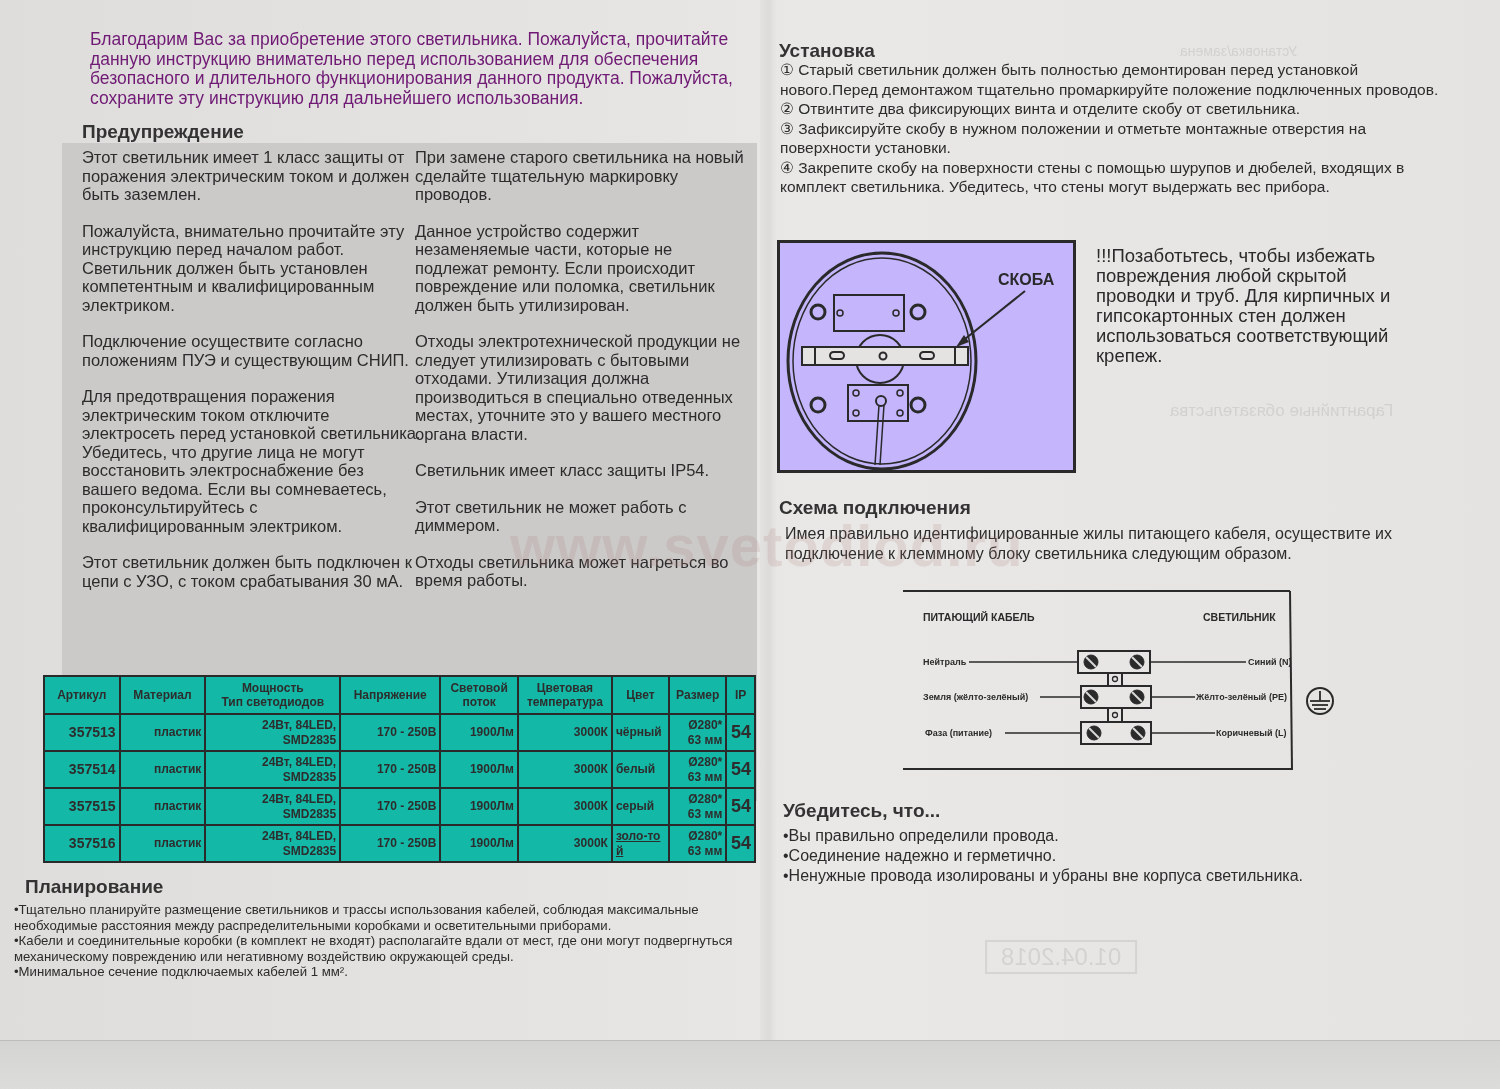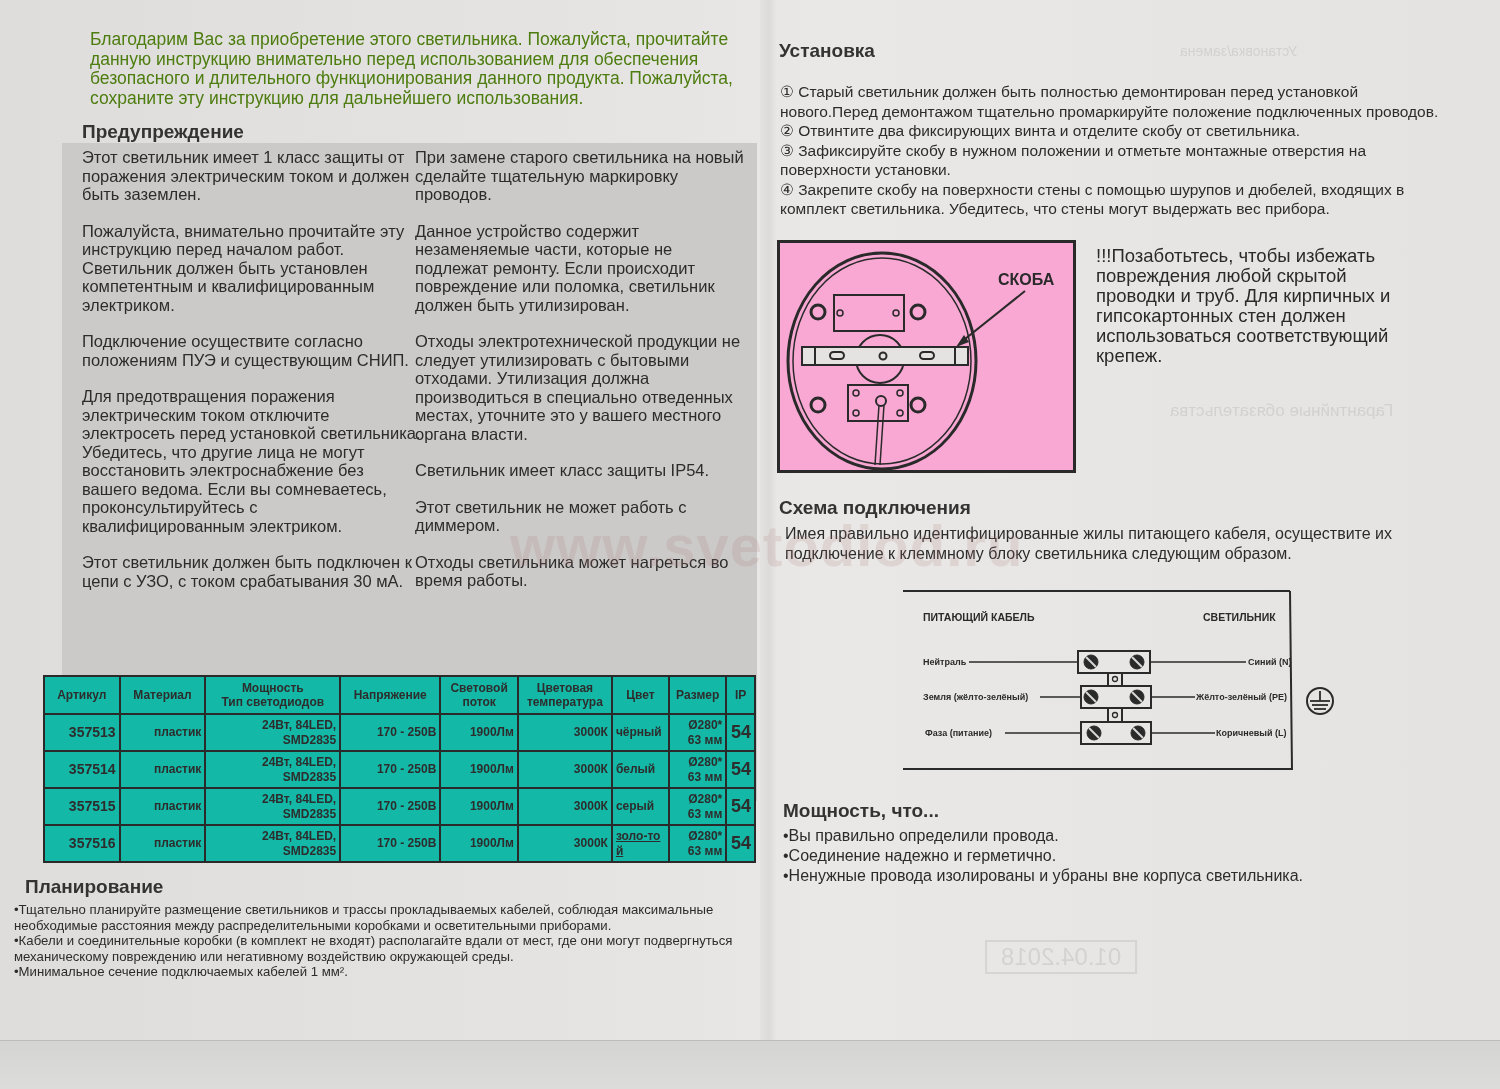--- a/index.html
+++ b/index.html
@@ -18,21 +18,21 @@
     position: absolute; left: 0; top: 1040px; width: 1500px; height: 49px;
     background: linear-gradient(180deg, #d4d4d2 0%, #dcdcda 100%);
     border-top: 1px solid #bdbdbb;
   }
   .center-crease {
     position: absolute; left: 760px; top: 0; width: 18px; height: 1050px;
     background: linear-gradient(90deg, rgba(0,0,0,0.02), rgba(0,0,0,0.05), rgba(255,255,255,0.08));
   }
   .intro {
     position: absolute; left: 90px; top: 30px; width: 670px;
-    font-size: 17.5px; line-height: 19.5px; color: #4d7c0f;
+    font-size: 17.5px; line-height: 19.5px; color: #701a75;
   }
   h2 {
     font-family: "Liberation Sans", sans-serif; font-weight: bold; color: #333;
   }
   .warn-title { position: absolute; left: 82px; top: 121px; font-size: 19px; }
   .warn-box {
     position: absolute; left: 62px; top: 143px; width: 695px; height: 658px;
     background: #cbcac8;
   }
   .warn-col {
@@ -59,26 +59,26 @@
 
   .plan-title { position: absolute; left: 25px; top: 876px; font-size: 19px; }
   .plan-list {
     position: absolute; left: 14px; top: 902px; width: 740px;
     font-size: 13.2px; line-height: 15.5px; color: #2c2c2c; list-style: none;
   }
 
   .inst-title { position: absolute; left: 779px; top: 40px; font-size: 19px; }
   .inst-list {
     position: absolute; left: 780px; top: 60px; width: 660px;
-    font-size: 15.5px; line-height: 19.5px; list-style: none; color: #2c2c2c; margin-top: 22px;
+    font-size: 15.5px; line-height: 19.5px; list-style: none; color: #2c2c2c;
   }
 
   .fig-box {
     position: absolute; left: 777px; top: 240px; width: 299px; height: 233px;
-    border: 3px solid #2a2a2a; background: #f9a8d4;
+    border: 3px solid #2a2a2a; background: #c4b5fd;
   }
   .fig-note {
     position: absolute; left: 1096px; top: 246px; width: 330px;
     font-size: 18.5px; line-height: 20px; color: #2a2a2a;
   }
 
   .conn-title { position: absolute; left: 779px; top: 497px; font-size: 19px; }
   .conn-text {
     position: absolute; left: 785px; top: 524px; width: 670px;
     font-size: 16px; line-height: 19.5px; color: #2c2c2c;
@@ -190,21 +190,21 @@
       <td>3000К</td>
       <td class="color" style="width:56px;word-break:break-all;text-decoration:underline;">золо-той</td>
       <td><span>Ø280*</span><br><span>63 мм</span></td>
       <td class="ip">54</td>
     </tr>
   </tbody>
 </table>
 
 <h2 class="plan-title">Планирование</h2>
 <ul class="plan-list">
-  <li>•Тщательно планируйте размещение светильников и трассы прокладываемых кабелей, соблюдая максимальные необходимые расстояния между распределительными коробками и осветительными приборами.</li>
+  <li>•Тщательно планируйте размещение светильников и трассы использования кабелей, соблюдая максимальные необходимые расстояния между распределительными коробками и осветительными приборами.</li>
   <li>•Кабели и соединительные коробки (в комплект не входят) располагайте вдали от мест, где они могут подвергнуться механическому повреждению или негативному воздействию окружающей среды.</li>
   <li>•Минимальное сечение подключаемых кабелей 1 мм².</li>
 </ul>
 
 <h2 class="inst-title">Установка</h2>
 <ol class="inst-list">
   <li>① Старый светильник должен быть полностью демонтирован перед установкой нового.Перед демонтажом тщательно промаркируйте положение подключенных проводов.</li>
   <li>② Отвинтите два фиксирующих винта и отделите скобу от светильника.</li>
   <li>③ Зафиксируйте скобу в нужном положении и отметьте монтажные отверстия на поверхности установки.</li>
   <li>④ Закрепите скобу на поверхности стены с помощью шурупов и дюбелей, входящих в комплект светильника. Убедитесь, что стены могут выдержать вес прибора.</li>
@@ -301,20 +301,20 @@
 </svg>
 
 <svg style="position:absolute;left:1305px;top:686px;" width="30" height="30" viewBox="0 0 30 30">
   <circle cx="15" cy="15" r="13" fill="none" stroke="#2a2a2a" stroke-width="2"></circle>
   <line x1="15" y1="5" x2="15" y2="15" stroke="#2a2a2a" stroke-width="1.8"></line>
   <line x1="5" y1="15" x2="25" y2="15" stroke="#2a2a2a" stroke-width="1.8"></line>
   <line x1="7" y1="19" x2="23" y2="19" stroke="#2a2a2a" stroke-width="1.8"></line>
   <line x1="9" y1="23" x2="21" y2="23" stroke="#2a2a2a" stroke-width="1.8"></line>
 </svg>
 
-<h2 class="check-title">Мощность, что...</h2>
+<h2 class="check-title">Убедитесь, что...</h2>
 <ul class="check-list">
   <li>•Вы правильно определили провода.</li>
   <li>•Соединение надежно и герметично.</li>
   <li>•Ненужные провода изолированы и убраны вне корпуса светильника.</li>
 </ul>
 
 <div class="watermark">www.svetodiod.ru</div>
 
 </body></html>

